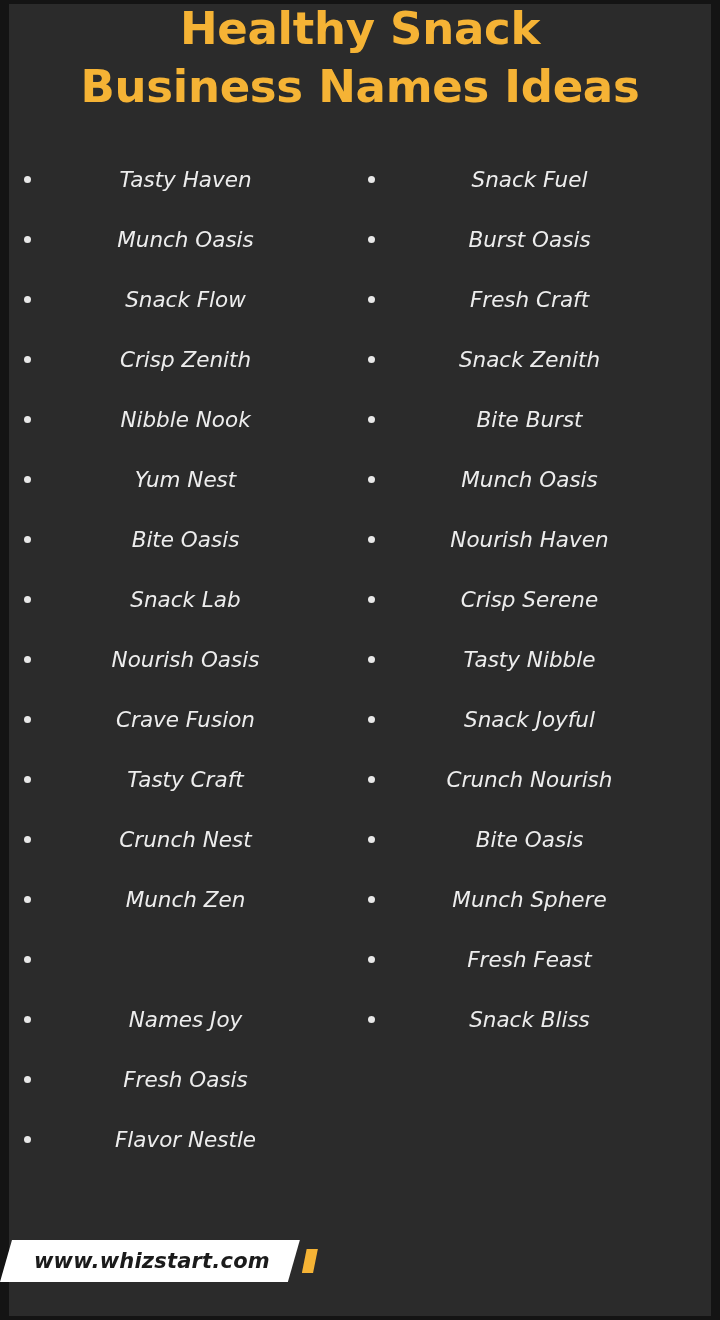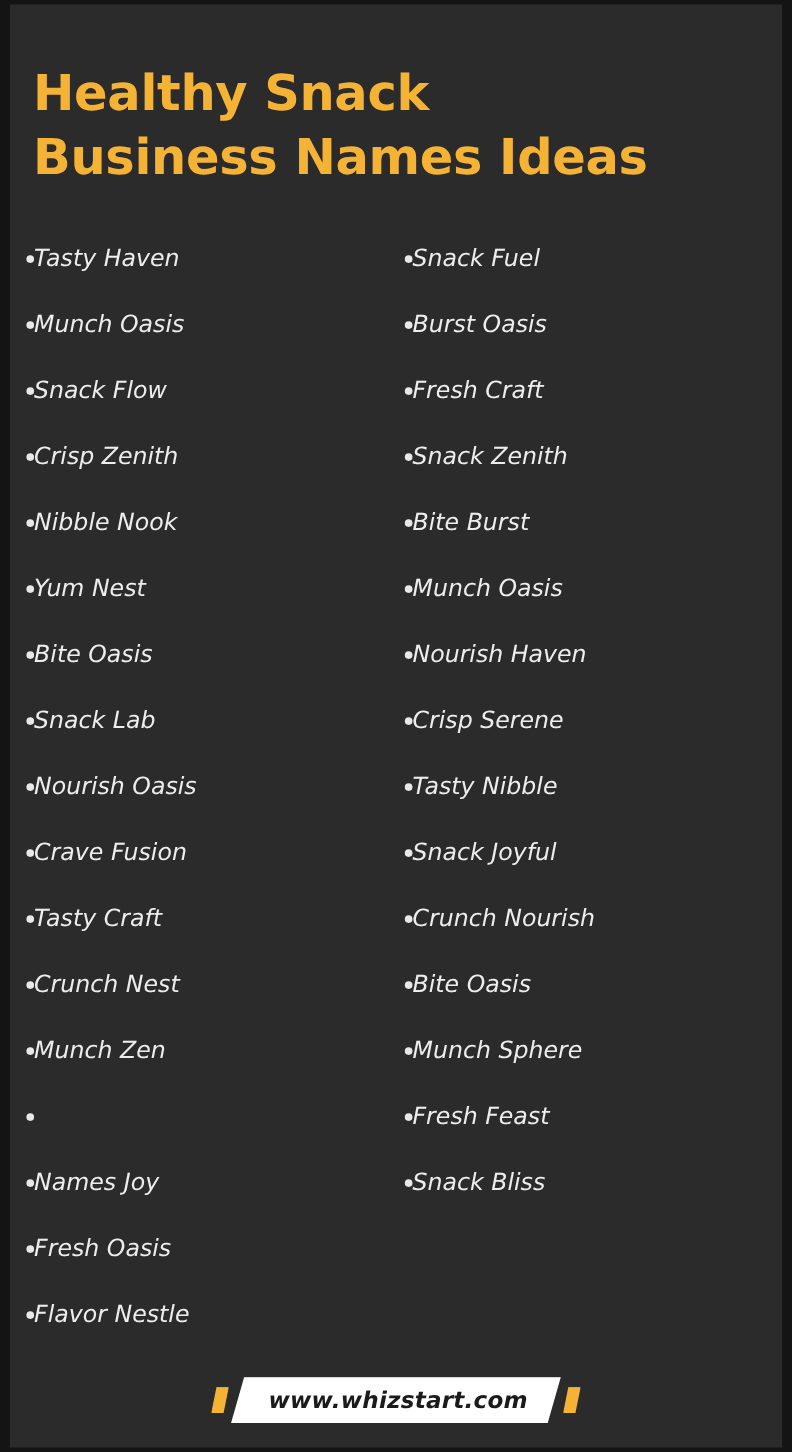--- a/index.html
+++ b/index.html
@@ -28,21 +28,21 @@
     content: "";
     position: absolute;
     left: 0; top: 0; right: 0; bottom: 0;
     border-left: 9px solid #141414;
     border-right: 9px solid #141414;
     border-top: 4px solid #141414;
     border-bottom: 4px solid #141414;
     pointer-events: none;
   }
   .title-block {
-    margin-top: 56px;
+    text-align: center;
     padding: 0 30px;
   }
   .title-line {
     color: #f5b335;
     font-size: 45px;
     font-weight: bold;
     line-height: 1.28;
     letter-spacing: -0.3px;
     font-family: "DejaVu Sans", sans-serif;
   }
@@ -66,33 +66,33 @@
   .bullet {
     width: 7px;
     height: 7px;
     border-radius: 50%;
     background: #e8e8e8;
     flex: 0 0 auto;
     margin-left: 8px;
   }
   .item-label {
     flex: 1;
-    text-align: left;
+    text-align: center;
     color: #ededed;
     font-size: 21.5px;
     font-style: italic;
     font-family: "DejaVu Sans", sans-serif;
     padding-right: 20px;
     white-space: nowrap;
   }
   .footer {
     height: 118px;
     display: flex;
     align-items: center;
-    justify-content: center;
+    justify-content: flex-start;
   }
   .url-badge {
     position: relative;
     display: inline-block;
   }
   .url-badge .plate {
     position: relative;
     background: #ffffff;
     color: #1b1b1b;
     font-size: 21px;

